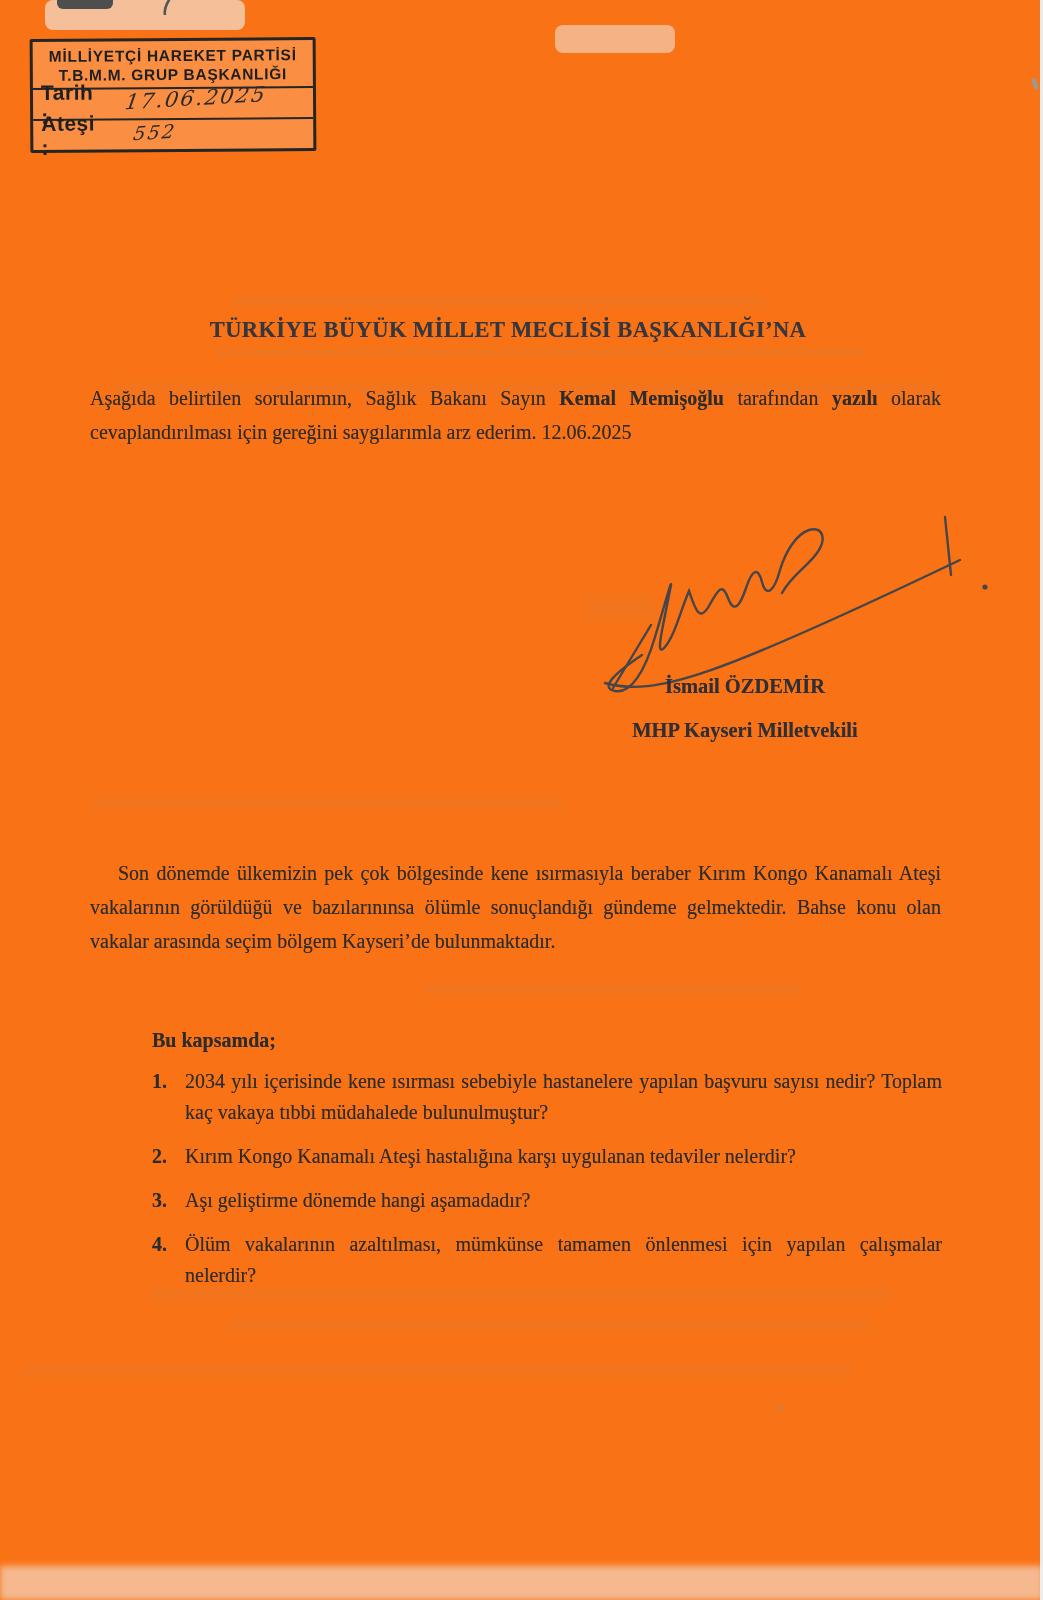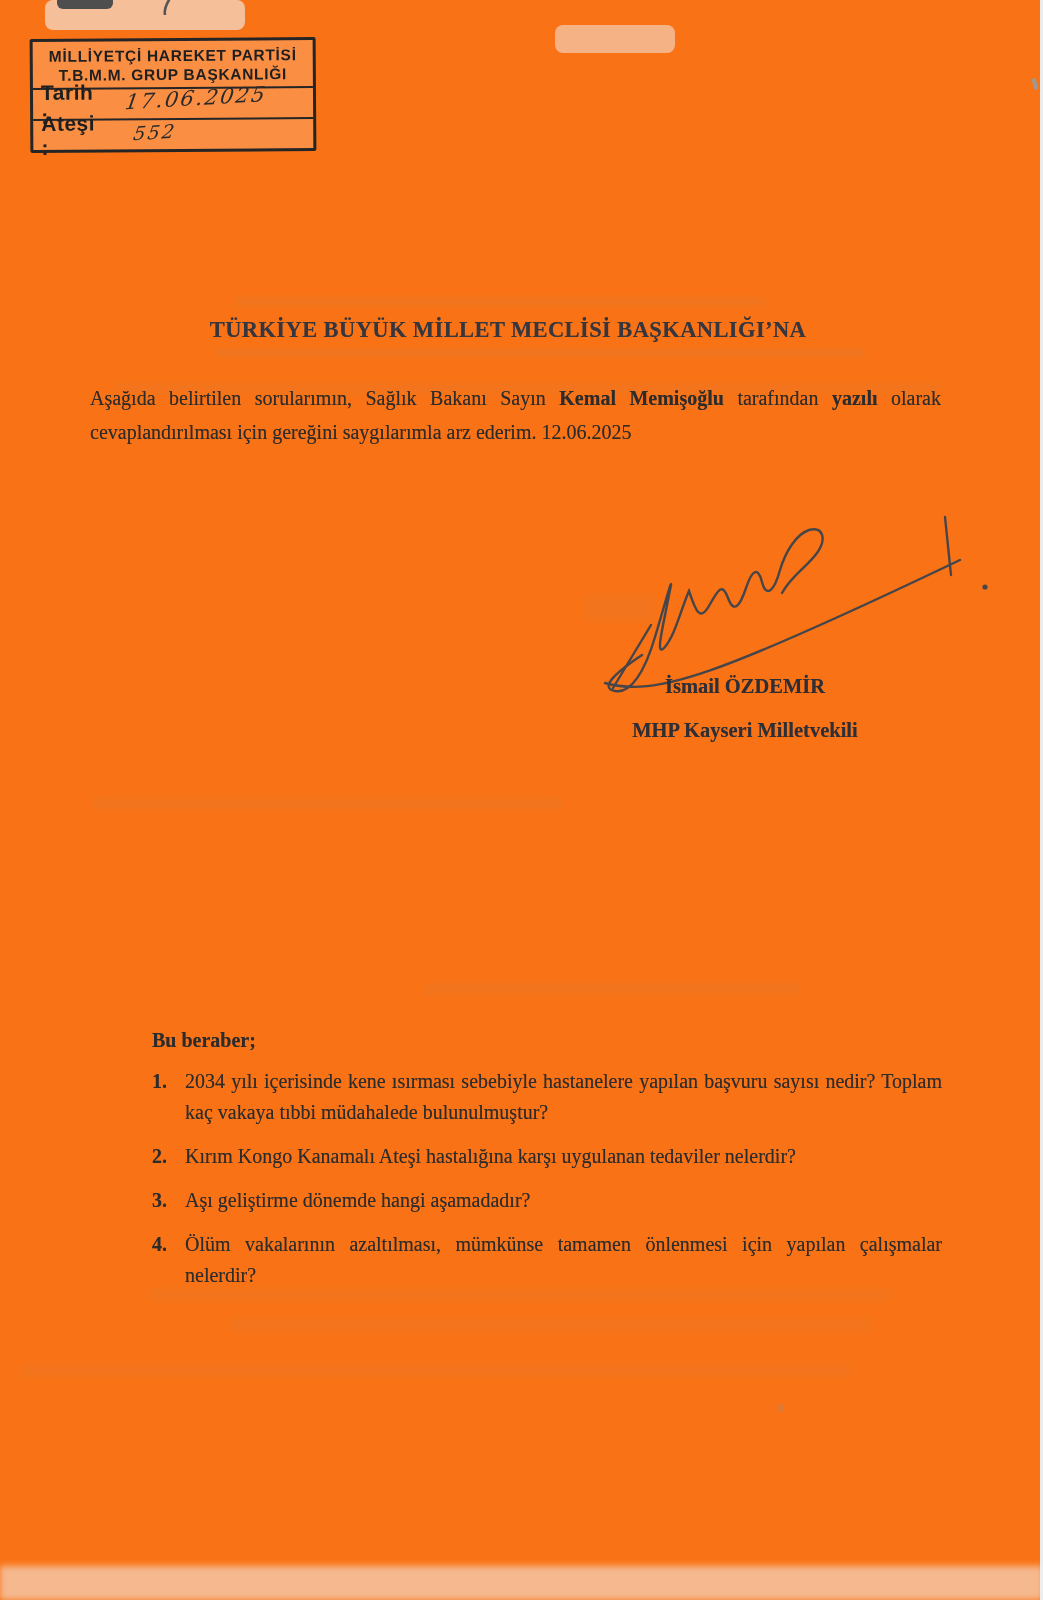--- a/index.html
+++ b/index.html
@@ -136,22 +136,23 @@
       <path d="M20,178 C70,192 130,172 375,55"></path>
       <path d="M66,120 L28,183"></path>
       <path d="M360,12 C362,30 364,50 366,70"></path>
     </g>
     <circle cx="400" cy="82" r="2.6" fill="#45454a"></circle>
   </svg>
 
   <div class="sig-name sig-role">MHP Kayseri Milletvekili</div>
   <div class="sig-name">İsmail ÖZDEMİR</div>
 
+  <div class="para body-par">Son dönemde ülkemizin pek çok bölgesinde kene ısırmasıyla beraber Kırım Kongo Kanamalı Ateşi vakalarının görüldüğü ve bazılarınınsa ölümle sonuçlandığı gündeme gelmektedir. Bahse konu olan vakalar arasında seçim bölgem Kayseri’de bulunmaktadır.</div>
 
-  <div class="list-heading">Bu beraber;</div>
+  <div class="list-heading">Bu kapsamda;</div>
   <div class="qlist">
     <div class="li">
       <span class="li-num">1.</span>
       <span class="li-text">2034 yılı içerisinde kene ısırması sebebiyle hastanelere yapılan başvuru sayısı nedir? Toplam kaç vakaya tıbbi müdahalede bulunulmuştur?</span>
     </div>
     <div class="li">
       <span class="li-num">2.</span>
       <span class="li-text">Kırım Kongo Kanamalı Ateşi hastalığına karşı uygulanan tedaviler nelerdir?</span>
     </div>
     <div class="li">

